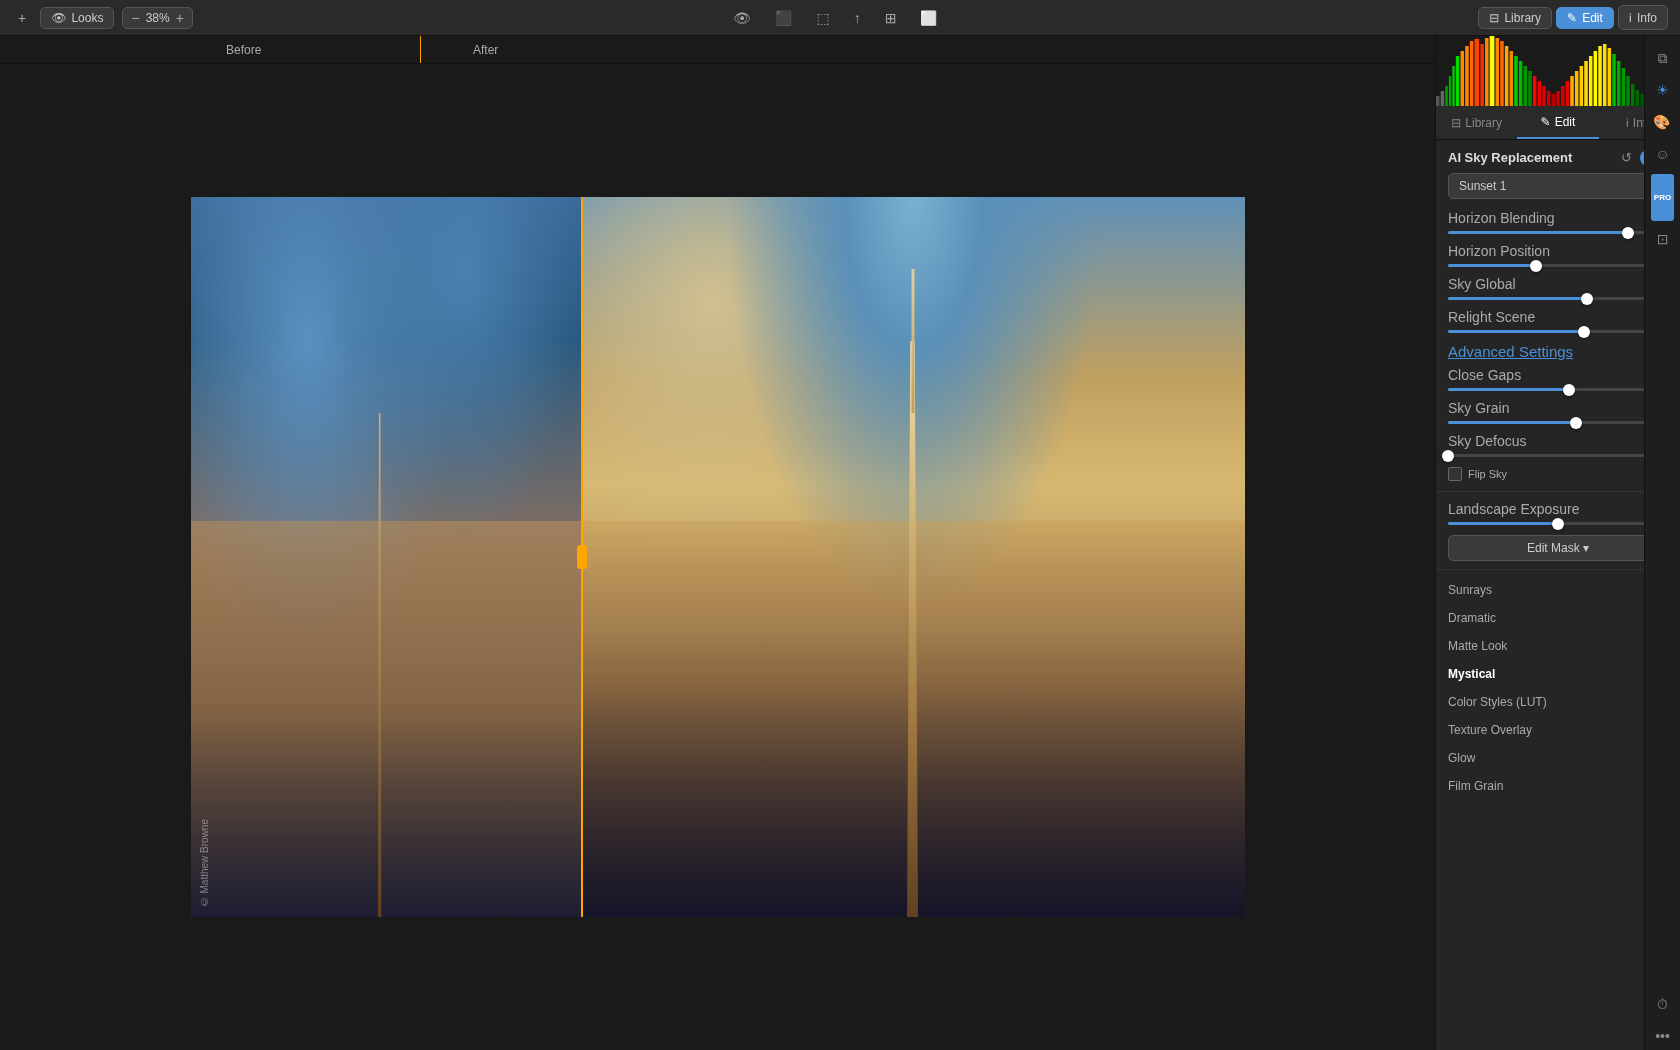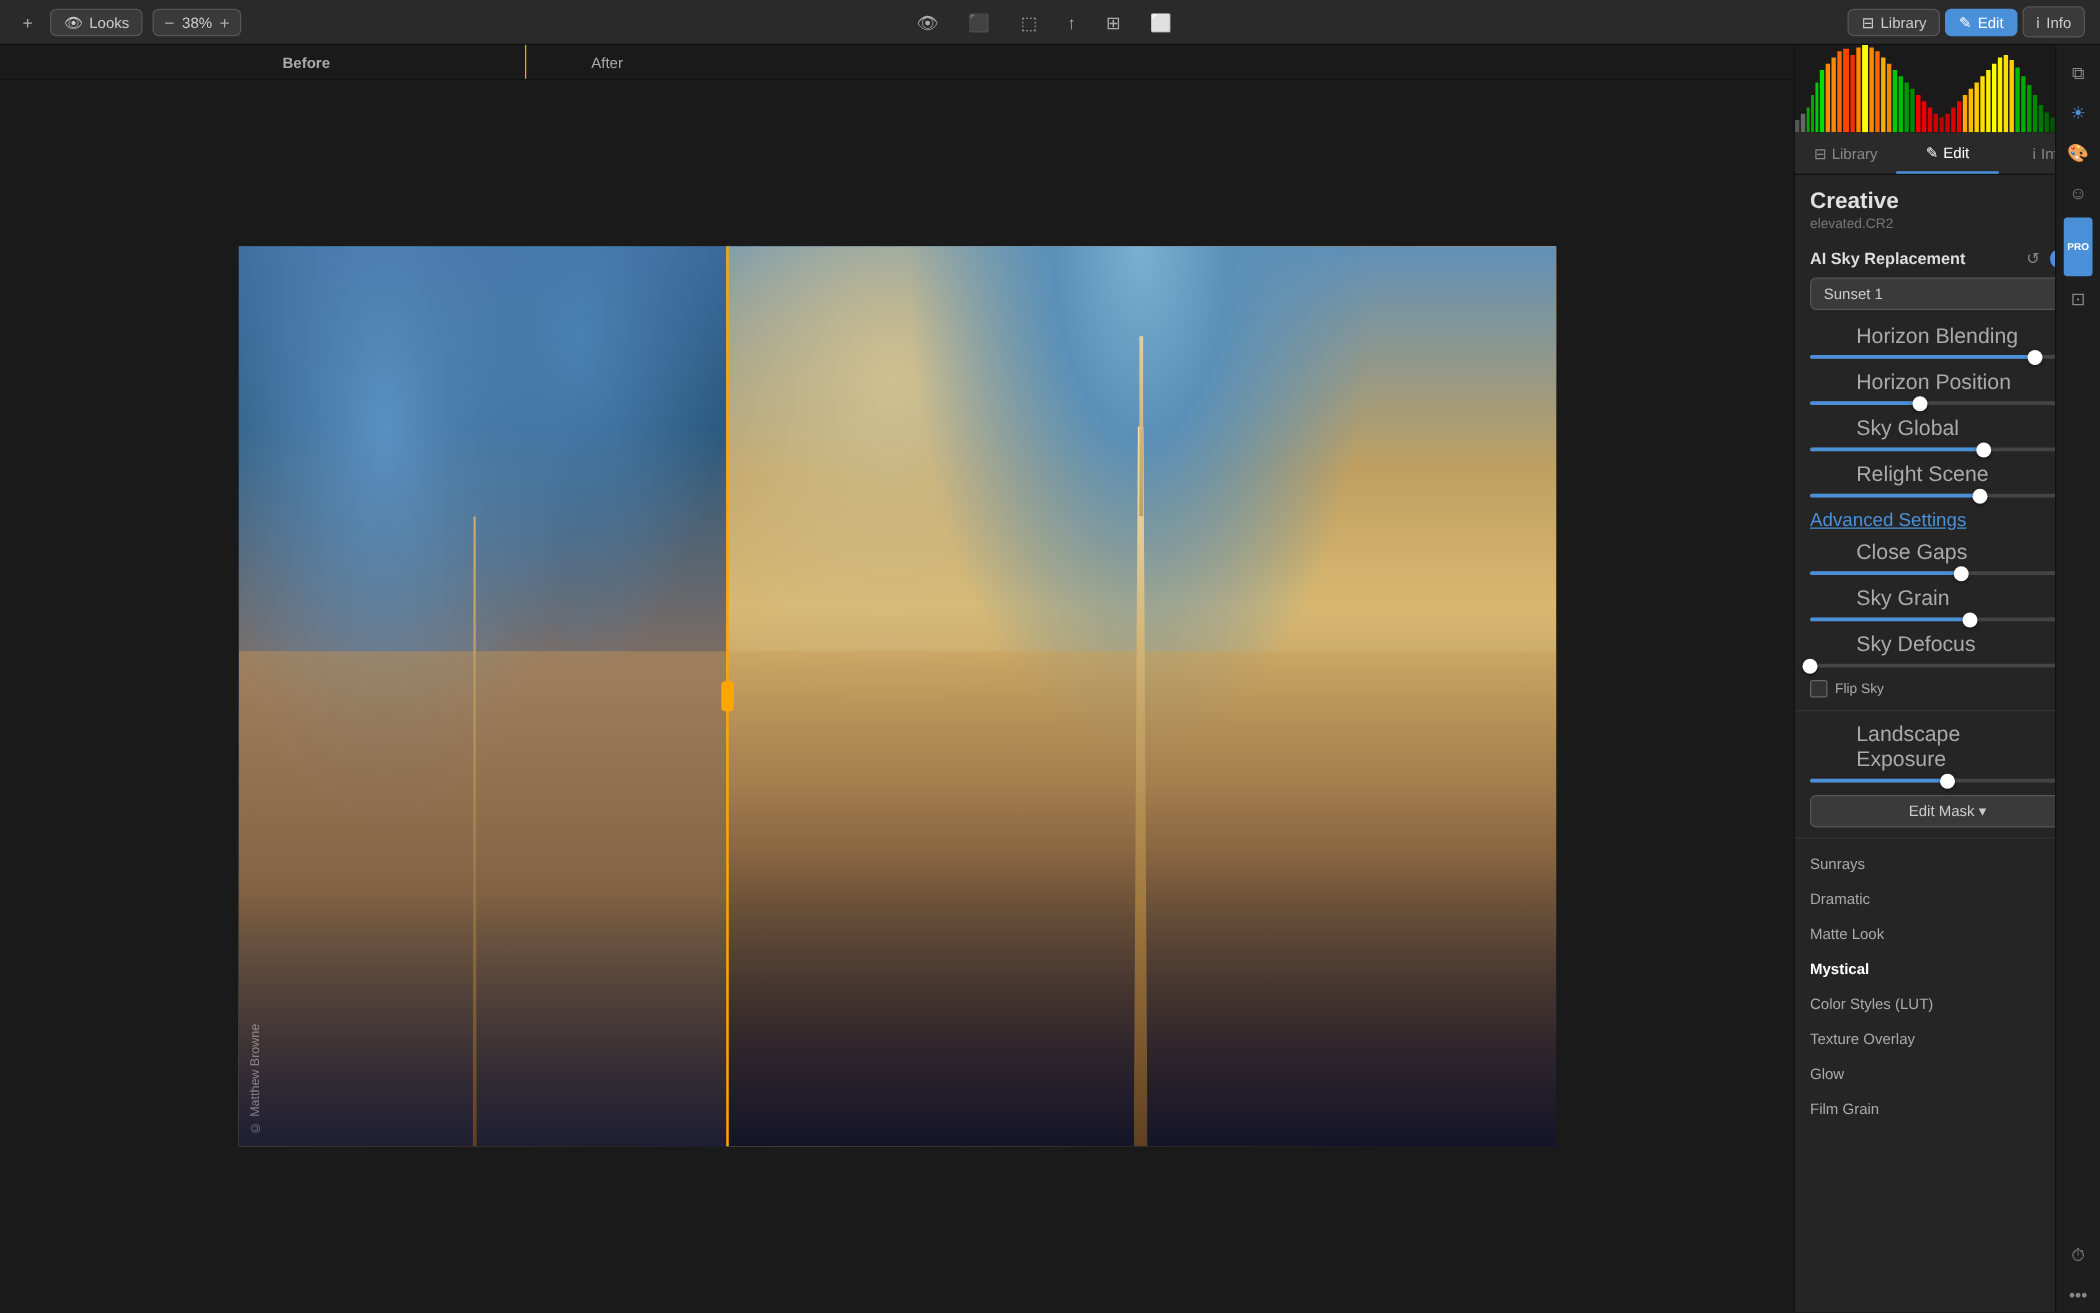--- a/index.html
+++ b/index.html
@@ -88,21 +88,21 @@
       align-items: center;
       border-bottom: 1px solid #111;
       flex-shrink: 0;
       position: relative;
     }
     .ba-label {
       color: #aaa;
       font-size: 12px;
       padding: 0 16px;
     }
-    .ba-before { position: absolute; left: 210px; font-weight: bold; }
+    .ba-before { position: absolute; left: 210px; }
     .ba-after { position: absolute; left: 457px; }
     .ba-divider {
       position: absolute;
       left: 420px;
       top: 0;
       width: 1px;
       height: 100%;
       background: #ffa500;
     }
     .image-container {
@@ -302,21 +302,21 @@
       padding: 3px 12px;
       display: flex;
       flex-direction: column;
       gap: 2px;
     }
     .slider-label-row {
       display: flex;
       justify-content: space-between;
       align-items: center;
     }
-    .slider-label { color: #aaa; font-size: 17px; margin-left: 37px; }
+    .slider-label { color: #aaa; font-size: 14px; }
     .slider-value { color: #ccc; font-size: 11px; min-width: 28px; text-align: right; }
     .slider-track {
       height: 3px;
       background: #444;
       border-radius: 2px;
       position: relative;
       margin: 3px 0;
     }
     .slider-fill {
       height: 100%;
@@ -579,24 +579,20 @@
         <span>Edit</span>
       </div>
       <div class="right-tab">
         <span>ℹ</span>
         <span>Info</span>
       </div>
     </div>
 
     <div class="panel-content">
 
-      <div class="creative-header">
-        <div class="creative-title">Creative</div>
-        <div class="creative-filename">elevated.CR2</div>
-      </div>
 
       <div class="section-header">
         <span class="section-title">AI Sky Replacement</span>
         <div class="section-controls">
           <button class="section-icon-btn">↺</button>
           <button class="toggle-on"></button>
         </div>
       </div>
 
       <button class="dropdown-btn">

